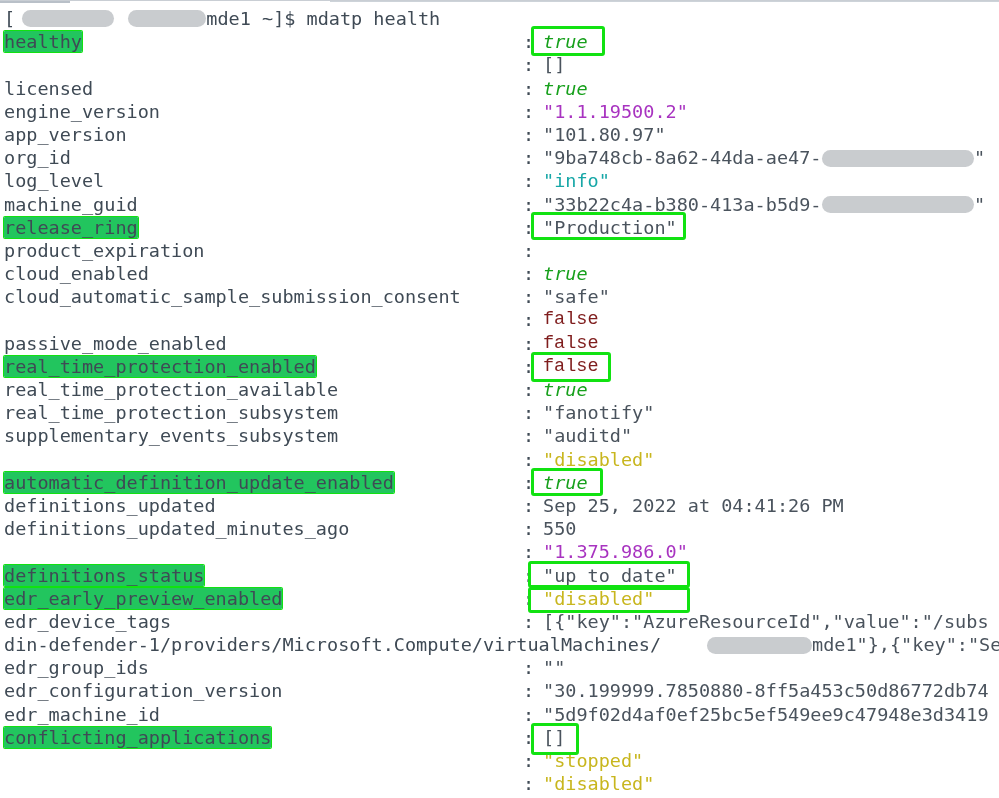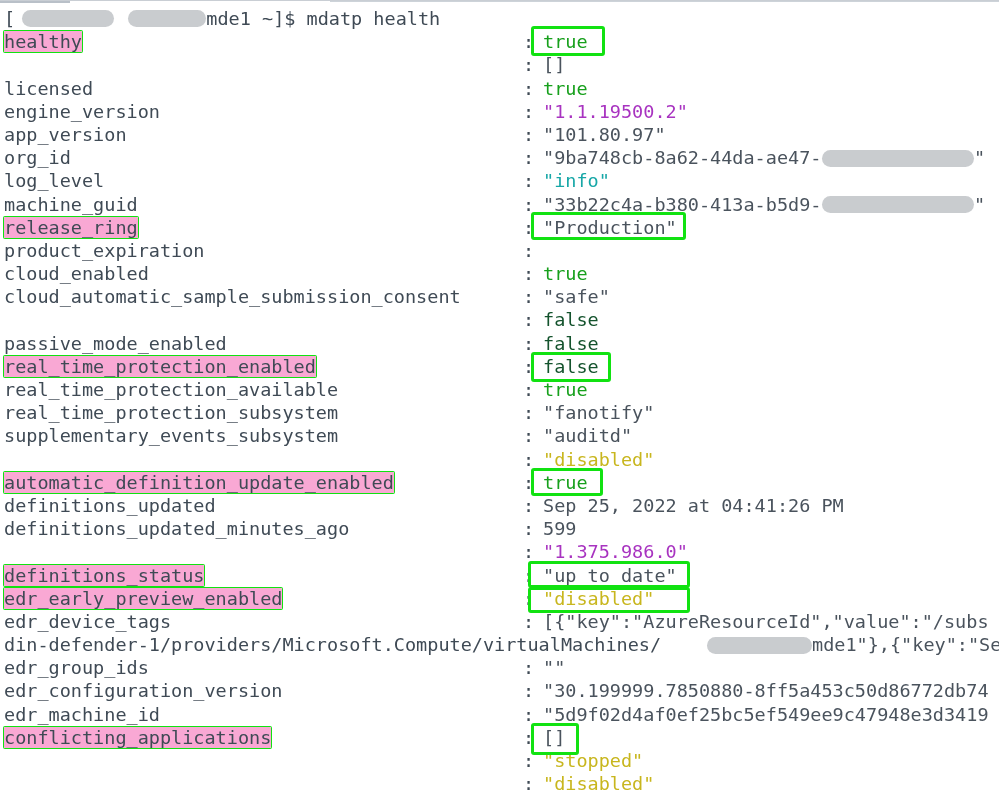--- a/index.html
+++ b/index.html
@@ -71,30 +71,30 @@
   }
 
   .val {
     position: absolute;
     left: 543px;
     top: 0;
     white-space: pre;
   }
 
   
-  .v-true      { color: #17a01c; }
-  .v-false     { color: #14532d; }
+  .v-true      { color: #17a01c; font-style: italic; }
+  .v-false     { color: #7f1d1d; font-family: Liberation Mono, monospace; }
   .v-plain     { color: #4a535d; }
   .v-version   { color: #a833c0; }
   .v-info      { color: #17a7a7; }
   .v-disabled  { color: #c8b61e; }
 
   
   .hl {
-    background: #f9a8d4;
+    background: #22c55e;
     box-shadow: 0 0 0 1px #11e211;
     border-radius: 1px;
   }
 
   
   .boxed {
     position: absolute;
     border: 3.5px solid #11e211;
     border-radius: 3px;
     box-sizing: border-box;
@@ -138,21 +138,21 @@
         <div class="line"><span class="key">cloud_automatic_sample_submission_consent</span><span class="colon">:</span><span class="val v-plain">"safe"</span></div>
         <div class="line"><span class="colon">:</span><span class="val v-false">false</span></div>
         <div class="line"><span class="key">passive_mode_enabled</span><span class="colon">:</span><span class="val v-false">false</span></div>
         <div class="line"><span class="key"><span class="hl">real_time_protection_enabled</span></span><span class="colon">:</span><span class="val v-false">false</span></div>
         <div class="line"><span class="key">real_time_protection_available</span><span class="colon">:</span><span class="val v-true">true</span></div>
         <div class="line"><span class="key">real_time_protection_subsystem</span><span class="colon">:</span><span class="val v-plain">"fanotify"</span></div>
         <div class="line"><span class="key">supplementary_events_subsystem</span><span class="colon">:</span><span class="val v-plain">"auditd"</span></div>
         <div class="line"><span class="colon">:</span><span class="val v-disabled">"disabled"</span></div>
         <div class="line"><span class="key"><span class="hl">automatic_definition_update_enabled</span></span><span class="colon">:</span><span class="val v-true">true</span></div>
         <div class="line"><span class="key">definitions_updated</span><span class="colon">:</span><span class="val v-plain">Sep 25, 2022 at 04:41:26 PM</span></div>
-        <div class="line"><span class="key">definitions_updated_minutes_ago</span><span class="colon">:</span><span class="val v-plain">599</span></div>
+        <div class="line"><span class="key">definitions_updated_minutes_ago</span><span class="colon">:</span><span class="val v-plain">550</span></div>
         <div class="line"><span class="colon">:</span><span class="val v-version">"1.375.986.0"</span></div>
         <div class="line"><span class="key"><span class="hl">definitions_status</span></span><span class="colon">:</span><span class="val v-plain">"up to date"</span></div>
         <div class="line"><span class="key"><span class="hl">edr_early_preview_enabled</span></span><span class="colon">:</span><span class="val v-disabled">"disabled"</span></div>
         <div class="line"><span class="key">edr_device_tags</span><span class="colon">:</span><span class="val v-plain">[{"key":"AzureResourceId","value":"/subs</span></div>
         <div class="line"><span class="key">din-defender-1/providers/Microsoft.Compute/virtualMachines/</span><span class="val v-plain" style="left: 812px;">mde1"},{"key":"Secu</span></div>
         <div class="line"><span class="key">edr_group_ids</span><span class="colon">:</span><span class="val v-plain">""</span></div>
         <div class="line"><span class="key">edr_configuration_version</span><span class="colon">:</span><span class="val v-plain">"30.199999.7850880-8ff5a453c50d86772db74</span></div>
         <div class="line"><span class="key">edr_machine_id</span><span class="colon">:</span><span class="val v-plain">"5d9f02d4af0ef25bc5ef549ee9c47948e3d3419</span></div>
         <div class="line"><span class="key"><span class="hl">conflicting_applications</span></span><span class="colon">:</span><span class="val v-plain">[]</span></div>
         <div class="line"><span class="colon">:</span><span class="val v-disabled">"stopped"</span></div>

